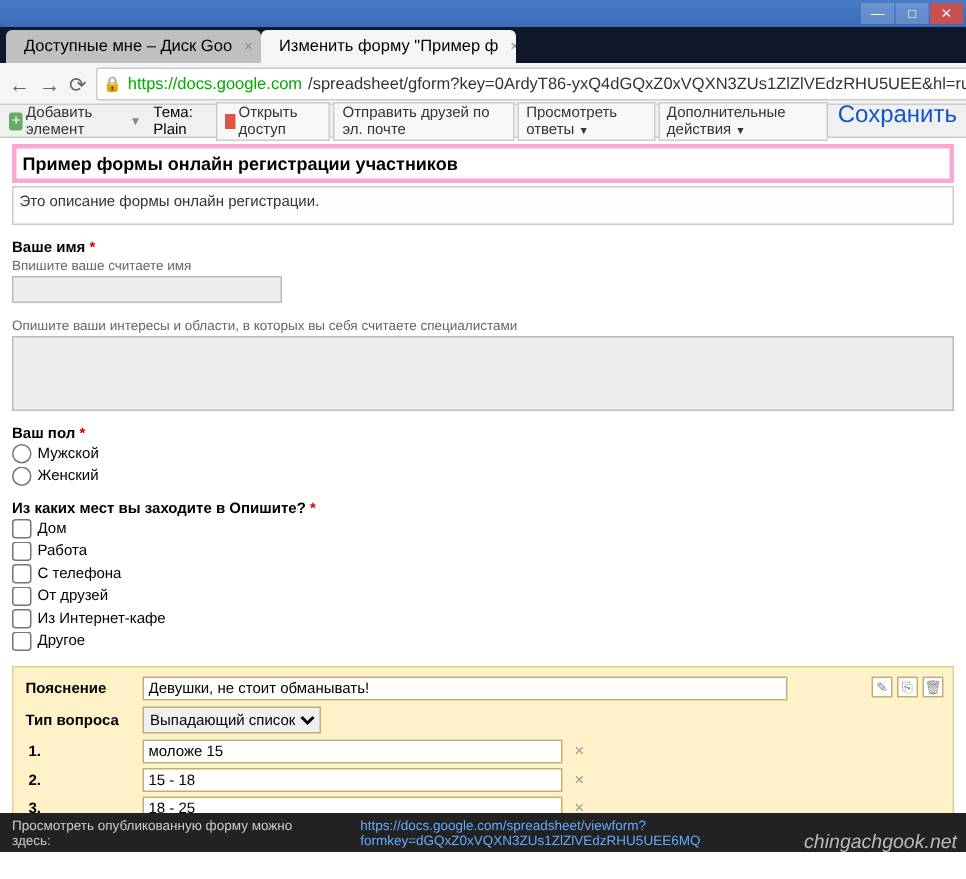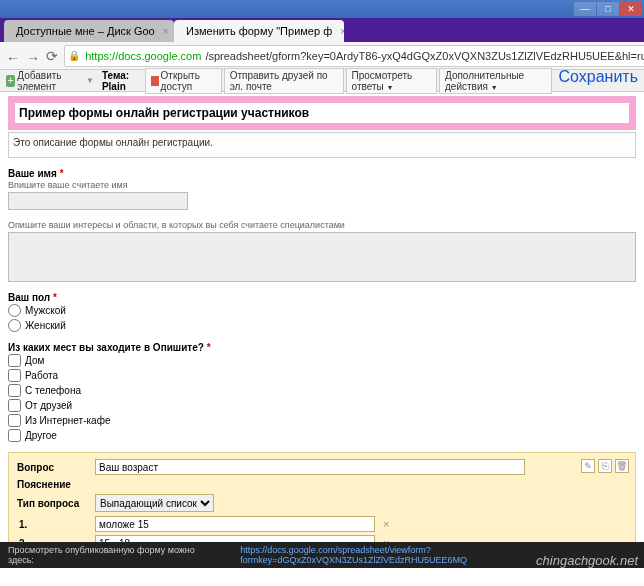--- a/index.html
+++ b/index.html
@@ -5,49 +5,49 @@
 * { box-sizing: border-box; margin: 0; padding: 0; }
 body { font-family: Arial, sans-serif; font-size: 11px; background: #fff; width: 644px; height: 586px; overflow: hidden; position: relative; }
 
 
 .titlebar { background: linear-gradient(#4a7bc8, #3a6bb8); height: 18px; display: flex; justify-content: space-between; align-items: center; padding: 0 2px; }
 .titlebar-left { display: flex; gap: 2px; }
 .titlebar-right { display: flex; gap: 1px; }
 .tb-btn { width: 22px; height: 14px; background: rgba(255,255,255,0.2); display: flex; align-items: center; justify-content: center; font-size: 9px; color: #fff; }
 .tb-btn.close { background: #c75050; }
 
-.tabs-row { background: #4c1d95; height: 24px; display: flex; align-items: flex-end; padding: 0 4px; gap: 0; }
+.tabs-row { background: #0f172a; height: 24px; display: flex; align-items: flex-end; padding: 0 4px; gap: 0; }
 .tab { height: 22px; padding: 0 8px; display: flex; align-items: center; gap: 4px; font-size: 11px; border-radius: 4px 4px 0 0; max-width: 170px; overflow: hidden; white-space: nowrap; }
 .tab.active { background: #f5f5f5; }
 .tab.inactive { background: #c0c0c0; }
 .tab-icon { width: 12px; height: 12px; display: inline-block; }
 .tab-close { font-size: 10px; color: #888; margin-left: 4px; }
 
 .addr-row { background: #f5f5f5; height: 28px; display: flex; align-items: center; padding: 0 6px; gap: 6px; border-bottom: 1px solid #ccc; }
 .nav-btn { width: 20px; height: 20px; display: flex; align-items: center; justify-content: center; color: #666; font-size: 14px; }
 .addr-bar { flex: 1; height: 22px; background: #fff; border: 1px solid #ccc; border-radius: 2px; display: flex; align-items: center; padding: 0 4px; gap: 4px; font-size: 11px; }
 .lock-icon { color: #0a0; font-size: 10px; }
 .url-host { color: #0a0; }
 .url-rest { color: #333; overflow: hidden; white-space: nowrap; }
 
 
 .doc-toolbar { height: 22px; background: #f0f0f0; border-bottom: 1px solid #ccc; display: flex; align-items: center; justify-content: space-between; padding: 0 6px; font-size: 10px; }
 .doc-toolbar-left { display: flex; align-items: center; gap: 8px; }
 .add-btn { display: flex; align-items: center; gap: 2px; color: #333; }
 .plus-icon { width: 12px; height: 12px; background: #6a6; color: #fff; display: inline-flex; align-items: center; justify-content: center; font-size: 10px; border-radius: 2px; }
-.theme-sel { font-size: 10px; font-weight: bold; }
+.theme-sel { font-size: 10px; }
 .doc-toolbar-right { display: flex; gap: 2px; }
 .tool-btn { padding: 1px 5px; background: #f8f8f8; border: 1px solid #ccc; font-size: 10px; color: #333; cursor: pointer; }
 .tool-btn.share { display: flex; align-items: center; gap: 2px; }
 .share-icon { width: 10px; height: 10px; background: #d54; display: inline-block; }
 .save-link { color: #15c; font-size: 16px; margin-left: 4px; }
 
 
 .form-area { padding: 4px 8px; background: #fff; overflow-y: auto; height: 480px; }
-.form-title { font-size: 12px; font-weight: bold; border: 7px solid #f9a8d4; padding: 3px 4px; margin-bottom: 2px; }
+.form-title { font-size: 12px; font-weight: bold; border: 3px solid #f9a8d4; padding: 3px 4px; margin-bottom: 2px; }
 .form-desc { border: 1px solid #ccc; padding: 4px; font-size: 10px; color: #333; min-height: 26px; margin-bottom: 10px; background: #fdfdfd; }
 
 .field-label { font-size: 10px; font-weight: bold; margin-bottom: 1px; }
 .field-label .req { color: #c00; }
 .field-hint { font-size: 9px; color: #666; margin-bottom: 2px; }
 .text-input { width: 180px; height: 18px; background: #eee; border: 1px solid #bbb; margin-bottom: 10px; }
 .textarea-input { width: 100%; height: 50px; background: #eee; border: 1px solid #bbb; margin-bottom: 10px; }
 
 .radio-group, .check-group { margin-bottom: 10px; }
 .radio-opt, .check-opt { display: flex; align-items: center; gap: 4px; font-size: 10px; margin-bottom: 2px; }
@@ -186,25 +186,22 @@
       </label>
   </div>
 
   <div class="editor">
     <div class="editor-icons">
       <div class="ed-icon">✎</div>
       <div class="ed-icon">⎘</div>
       <div class="ed-icon">🗑</div>
     </div>
     <div class="editor-row">
-      <div class="editor-label">Вопрос</div>
-      <input class="editor-input" value="Ваш возраст" style="">
-    </div>
-    <div class="editor-row">
       <div class="editor-label">Пояснение</div>
+      <input class="editor-input" value="Девушки, не стоит обманывать!" style="">
     </div>
     <div class="editor-row">
       <div class="editor-label">Тип вопроса</div>
       <select class="editor-select"><option>Выпадающий список</option></select>
     </div>
 
     <div class="opt-row">
         <div class="opt-num">1.</div>
         <input class="opt-input" value="моложе 15" style="">
         <span class="opt-x">×</span>

